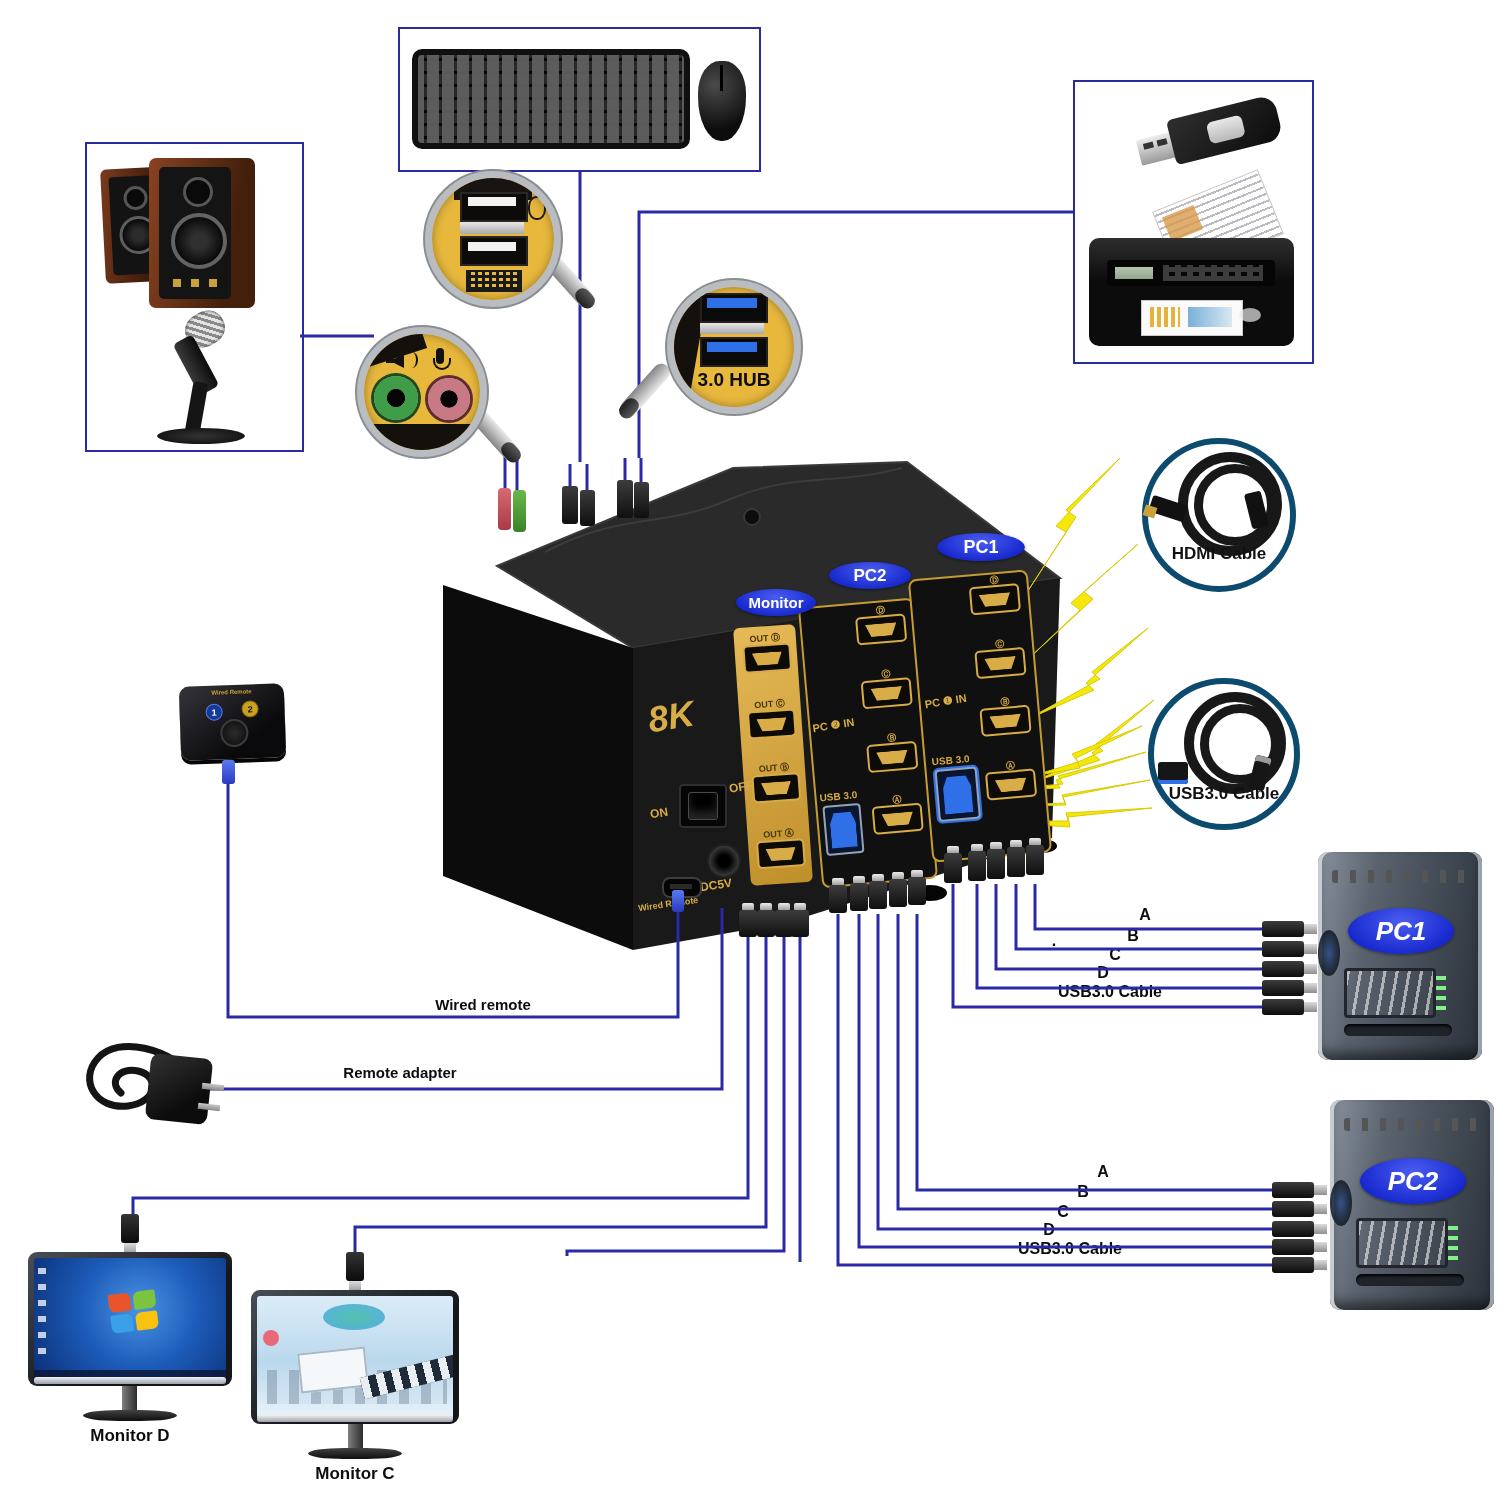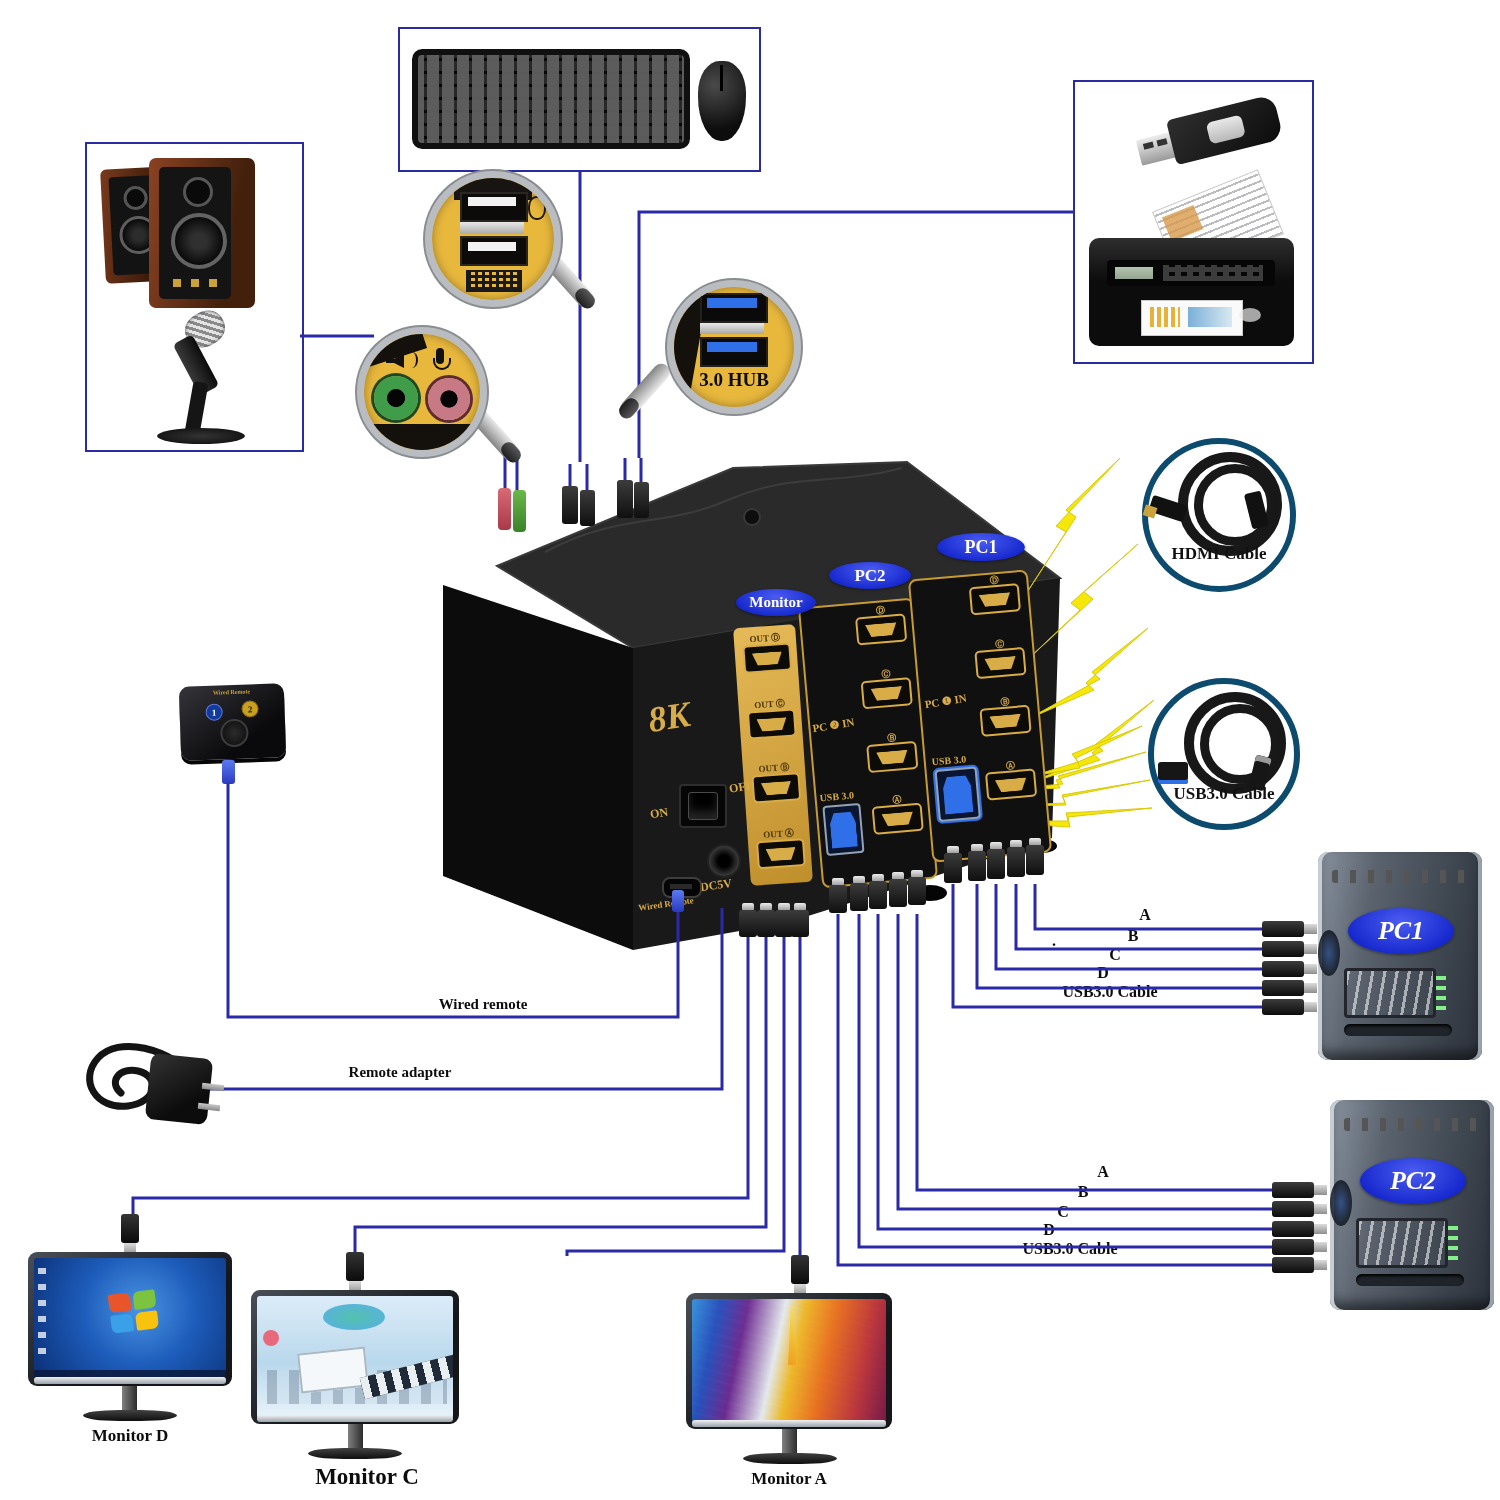--- a/index.html
+++ b/index.html
@@ -1,17 +1,17 @@
 <!DOCTYPE html>
 <html><head>
 <meta charset="utf-8">
 <style>
   html,body{margin:0;padding:0;background:#fff;}
   #canvas{position:relative;width:1500px;height:1500px;background:#fff;overflow:hidden;
-          font-family:Liberation Serif, serif;}
+          font-family:Liberation Sans, sans-serif;}
   .abs{position:absolute;}
   .box{position:absolute;border:2px solid #2b2ba0;background:#fff;}
   .lbl{position:absolute;font-weight:bold;color:#0d0d0d;text-align:center;}
   .oval{position:absolute;display:flex;align-items:center;justify-content:center;border-radius:50%;
         color:#fff;font-weight:bold;background:radial-gradient(ellipse at 50% 30%,#4a5cf0,#1527cc 75%);
         box-shadow:0 1px 3px rgba(0,0,0,.45);z-index:6;}
   .panel{position:absolute;border:2px solid #c79b33;border-radius:8px;background:#101010;z-index:5;}
   .goldpanel{position:absolute;border-radius:6px;background:linear-gradient(160deg,#e6ba58,#bf8f2c);z-index:5;}
   .hdmi{position:absolute;background:#0d0b07;border:2px solid #d8ac46;border-radius:5px;}
   .hdmi::after{content:"";position:absolute;left:16%;right:16%;top:26%;bottom:22%;background:#d8ac46;
@@ -427,33 +427,18 @@
         <div class="abs" style="left:10px;bottom:14px;width:180px;height:34px;background-image:repeating-linear-gradient(90deg,rgba(120,140,160,.5) 0 10px,rgba(200,220,235,.4) 10px 22px);"></div>
         <div class="abs" style="left:66px;top:8px;width:62px;height:26px;border-radius:50%;background:radial-gradient(#34b89a,#3aa0e8);opacity:.8;"></div>
         <div class="abs" style="left:42px;top:54px;width:64px;height:36px;background:#f4f8fb;border:2px solid #aab8c4;transform:rotate(-6deg);"></div>
         <div class="abs" style="left:104px;top:70px;width:96px;height:22px;background:#202a38;transform:rotate(-14deg);background-image:repeating-linear-gradient(90deg,#e8eef2 0 8px,transparent 8px 16px);"></div>
         <div class="abs" style="left:6px;top:34px;width:16px;height:16px;border-radius:50%;background:#e86a7a;"></div>
       </div>
       <div class="mbar" style="left:6px;right:6px;bottom:2px;width:196px;"></div>
     </div>
     <div class="mneck" style="left:100px;top:172px;height:26px;"></div>
     <div class="mbase" style="left:60px;top:196px;width:94px;"></div>
-    <div class="lbl" style="left:12px;top:212px;width:214px;font-size:23px;">Monitor C</div>
-  </div>
-
-
-  <div class="mon" style="left:683px;top:1255px;width:212px;height:240px;">
-    <div class="mplug" style="left:106px;top:0;">
-        <div class="pb"></div>
-        <div class="pt"></div>
-      </div>
-    <div class="mframe" style="left:3px;top:38px;width:206px;height:136px;">
-      <div class="mscreen scrA">
-        <div class="abs" style="left:96px;top:6px;width:8px;height:60px;background:linear-gradient(#f8e24a,#f0a020);clip-path:polygon(40% 0,60% 0,100% 100%,0 100%);"></div>
-      </div>
-      <div class="mbar" style="left:6px;right:6px;bottom:2px;width:194px;"></div>
-    </div>
-    <div class="mneck" style="left:99px;top:174px;height:26px;"></div>
-    <div class="mbase" style="left:60px;top:198px;width:94px;"></div>
-    <div class="lbl" style="left:0;top:214px;width:212px;font-size:17px;">Monitor A</div>
-  </div>
+    <div class="lbl" style="left:0;top:212px;width:214px;font-size:17px;">Monitor C</div>
+  </div>
+
+
 
 </div>
 
 </body></html>

